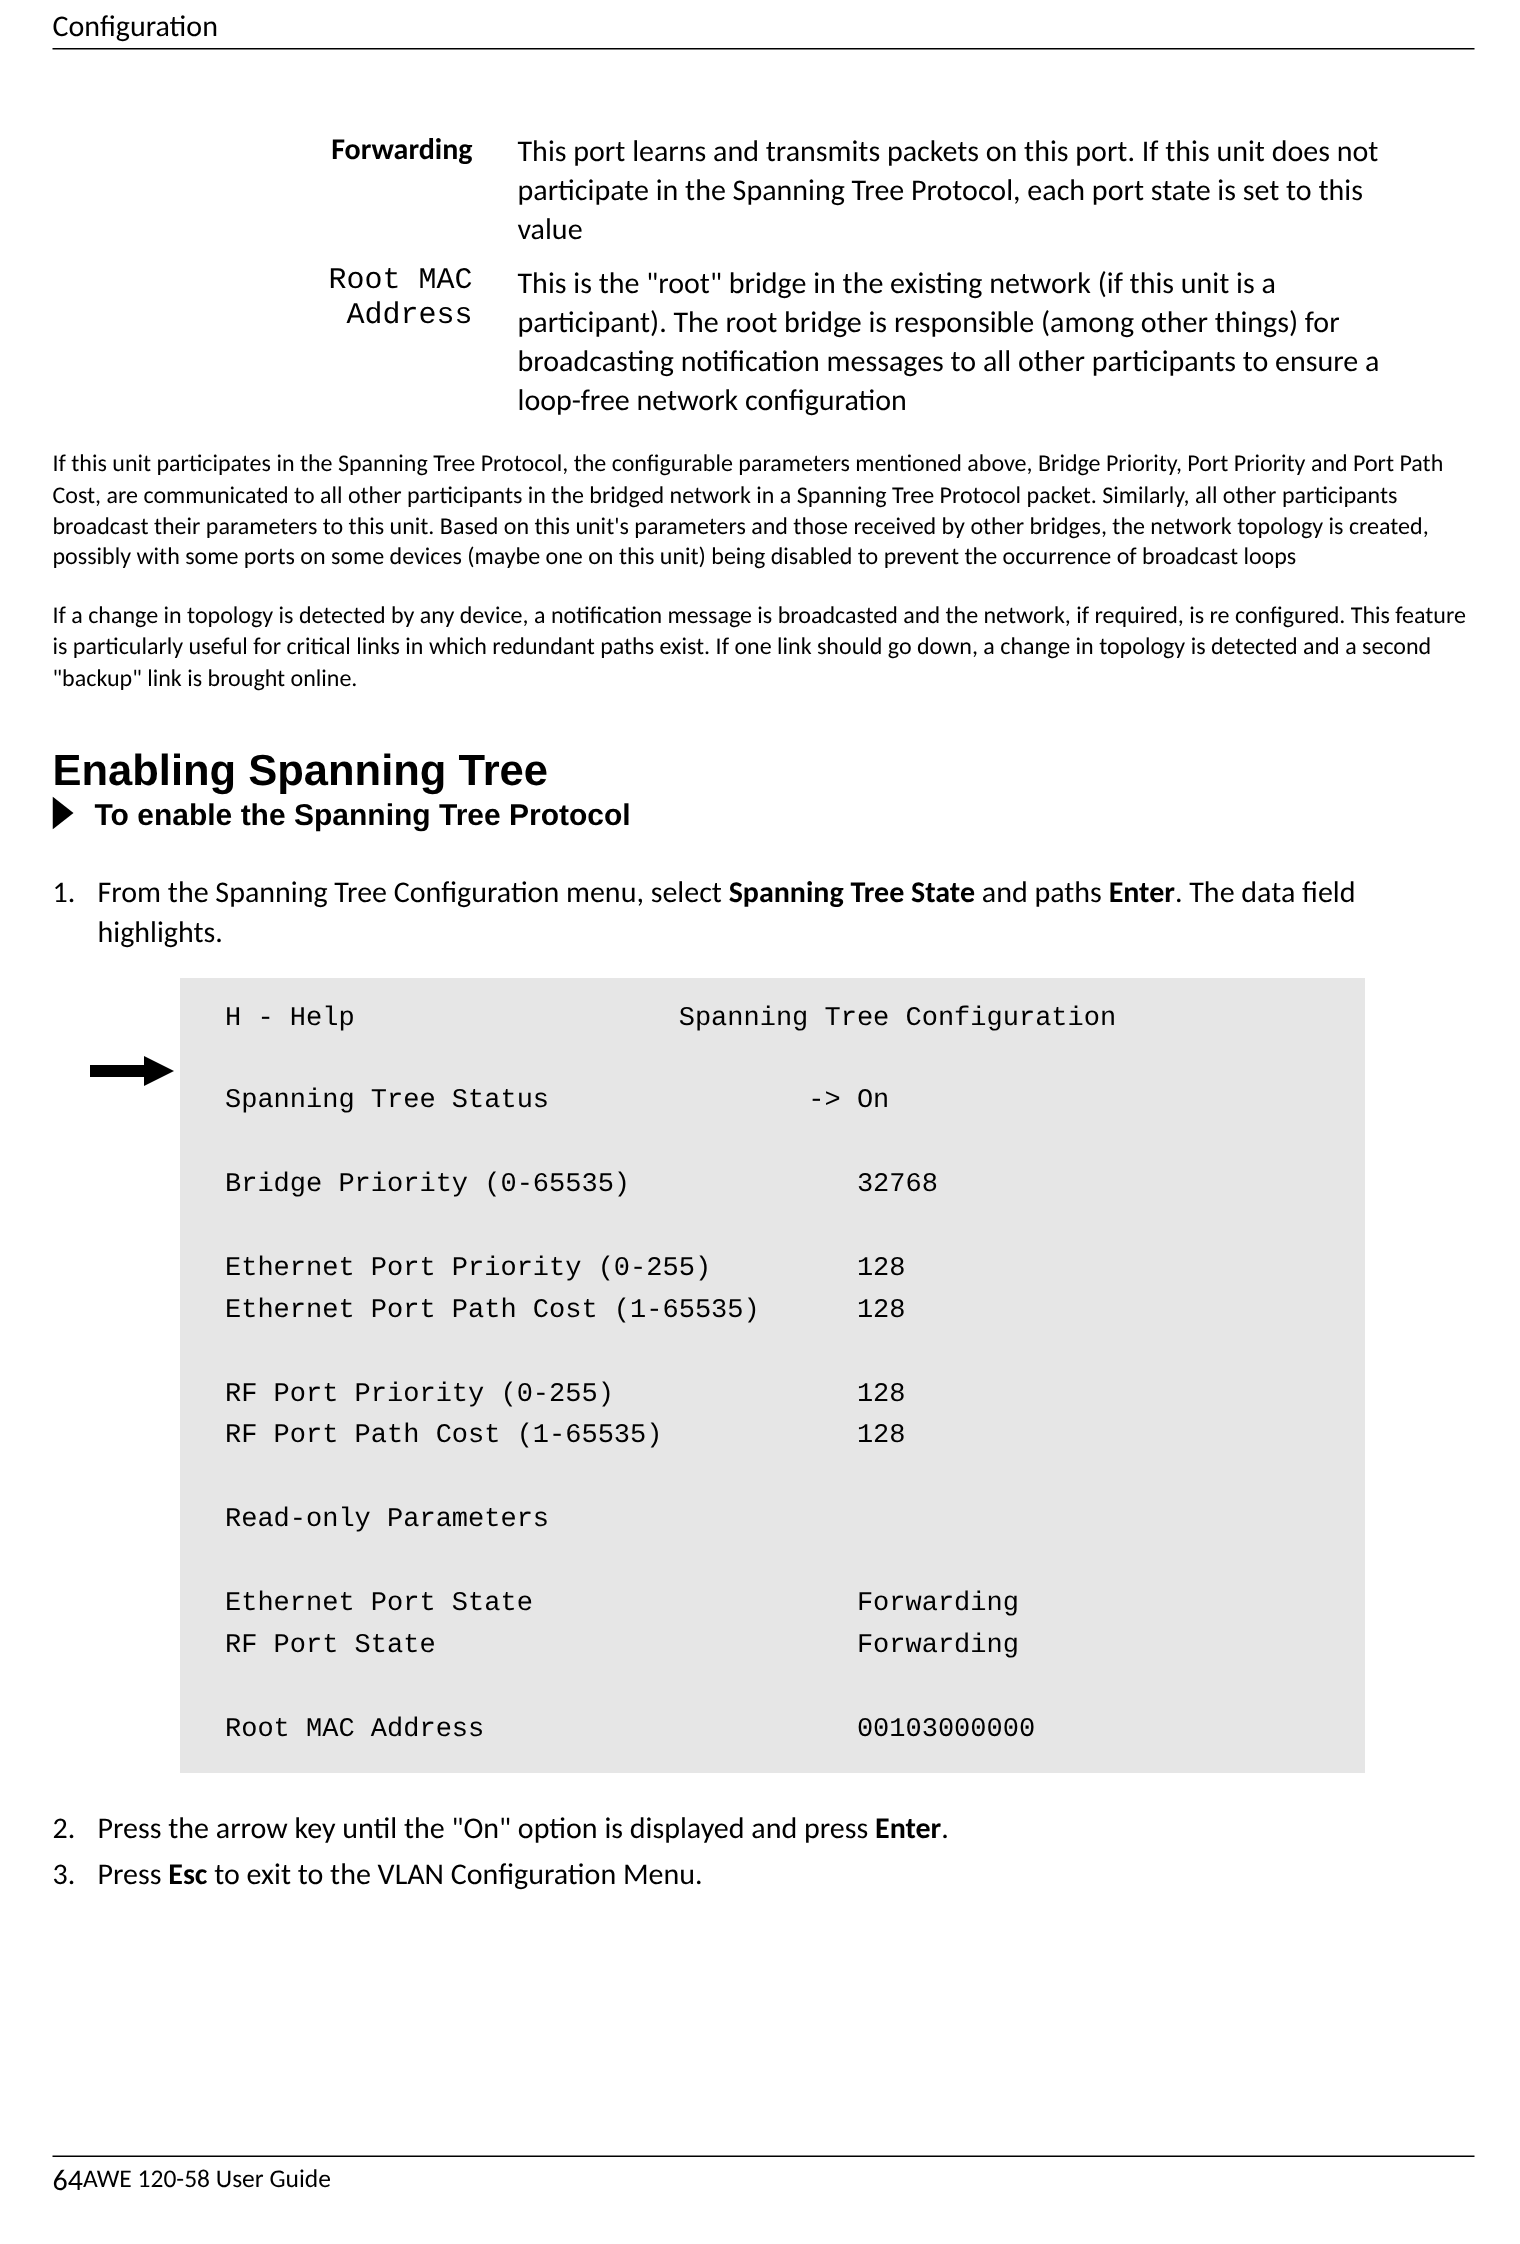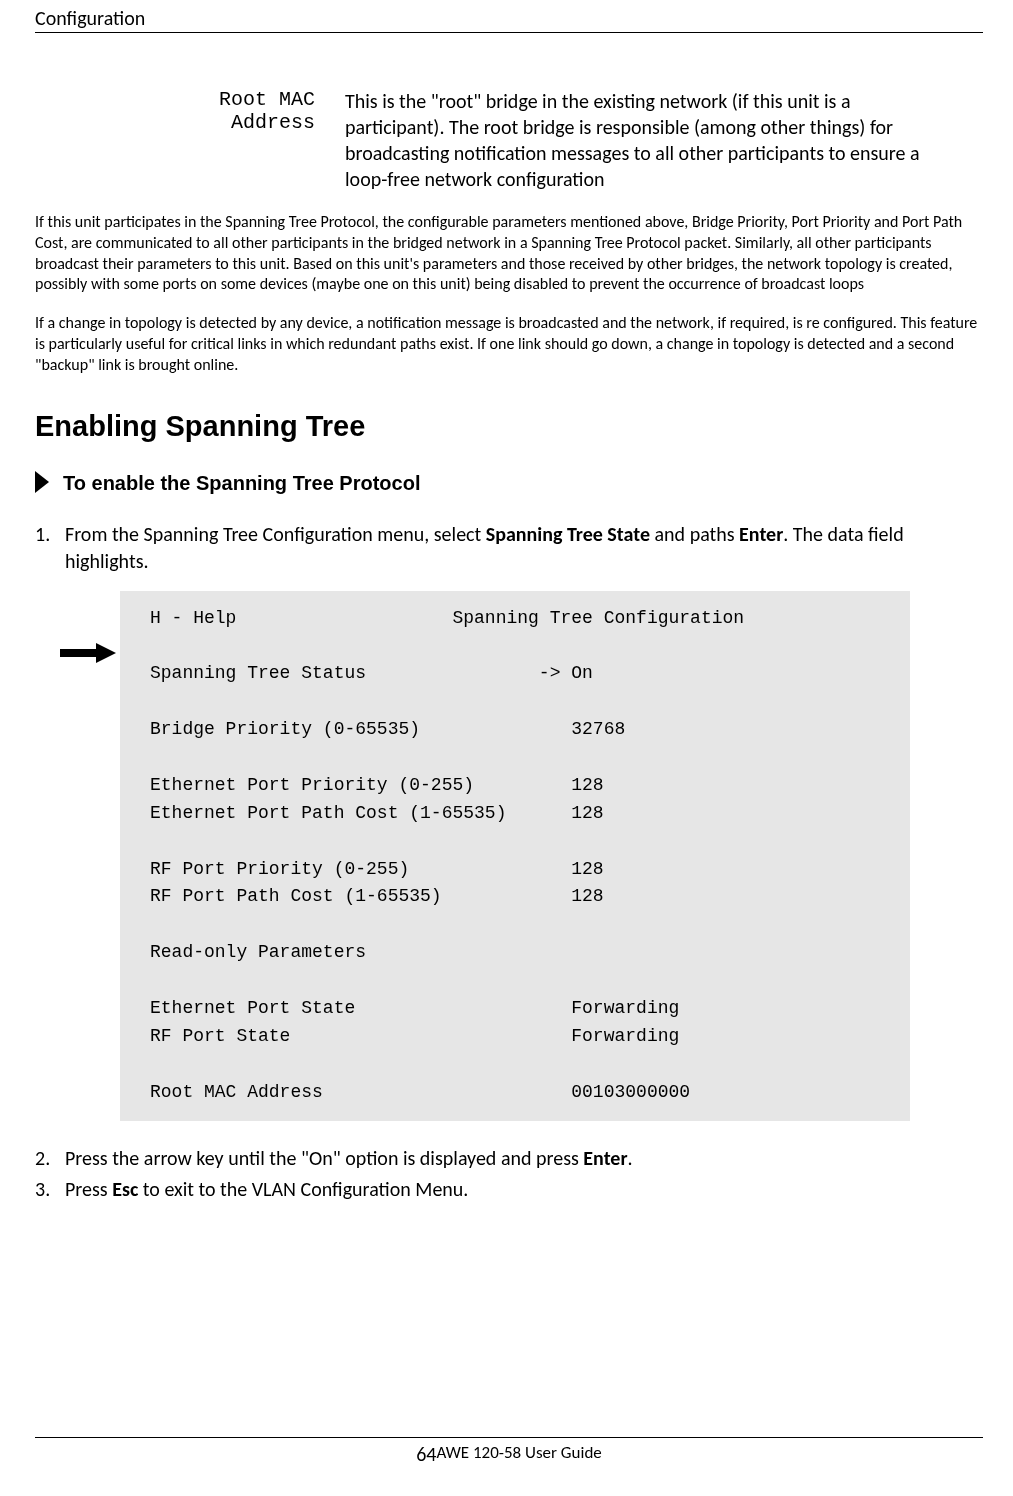--- a/index.html
+++ b/index.html
@@ -65,21 +65,20 @@
     }
     .section-heading {
       font-family: Arial, Helvetica, sans-serif;
       font-weight: bold;
       font-size: 29px;
       margin-top: 34px;
     }
     .procedure-header {
       display: flex;
       align-items: center;
-      margin-top: 28px;
       gap: 10px;
     }
     .procedure-title {
       font-family: Arial, Helvetica, sans-serif;
       font-weight: bold;
       font-size: 20px;
     }
     .step-list {
       list-style: none;
       margin-top: 24px;
@@ -124,36 +123,40 @@
       left: 35px;
       right: 30px;
     }
     .footer-rule {
       border: none;
       border-top: 1px solid #000;
       margin-bottom: 4px;
     }
     .footer-content {
       display: flex;
-      justify-content: center;
+      justify-content: flex-start;
       font-size: 17px;
     }
     .page-num {
       font-size: 20px;
     }
   </style>
 </head>
 <body>
 
 <div class="header-section">
   <span>Configuration</span>
 </div>
 <hr class="header-rule">
 
 <div class="def-table" id="def-table">
+    <div class="def-row">
+      <div class="def-term bold" style="white-space: pre-line;">Forwarding</div>
+      <div class="def-desc">This port learns and transmits packets on this port. If this unit does not participate in the Spanning Tree Protocol, each port state is set to this value</div>
+    </div>
     <div class="def-row">
       <div class="def-term mono" style="white-space: pre-line;">Root MAC
 Address</div>
       <div class="def-desc">This is the "root" bridge in the existing network (if this unit is a participant). The root bridge is responsible (among other things) for broadcasting notification messages to all other participants to ensure a loop-free network configuration</div>
     </div>
   </div>
 
 <p class="body-para">If this unit participates in the Spanning Tree Protocol, the configurable parameters mentioned above, Bridge Priority, Port Priority and Port Path Cost, are communicated to all other participants in the bridged network in a Spanning Tree Protocol packet.    Similarly, all other participants broadcast their parameters to this unit. Based on this unit's parameters and those received by other bridges, the network topology is created, possibly with some ports on some devices (maybe one on this unit) being disabled to prevent the occurrence of broadcast loops</p>
 <p class="body-para">If a change in topology is detected by any device, a notification message is broadcasted and the network, if required, is re configured. This feature is particularly useful for critical links in which redundant paths exist. If one link should go down, a change in topology is detected and a second "backup" link is brought online.</p>
 

